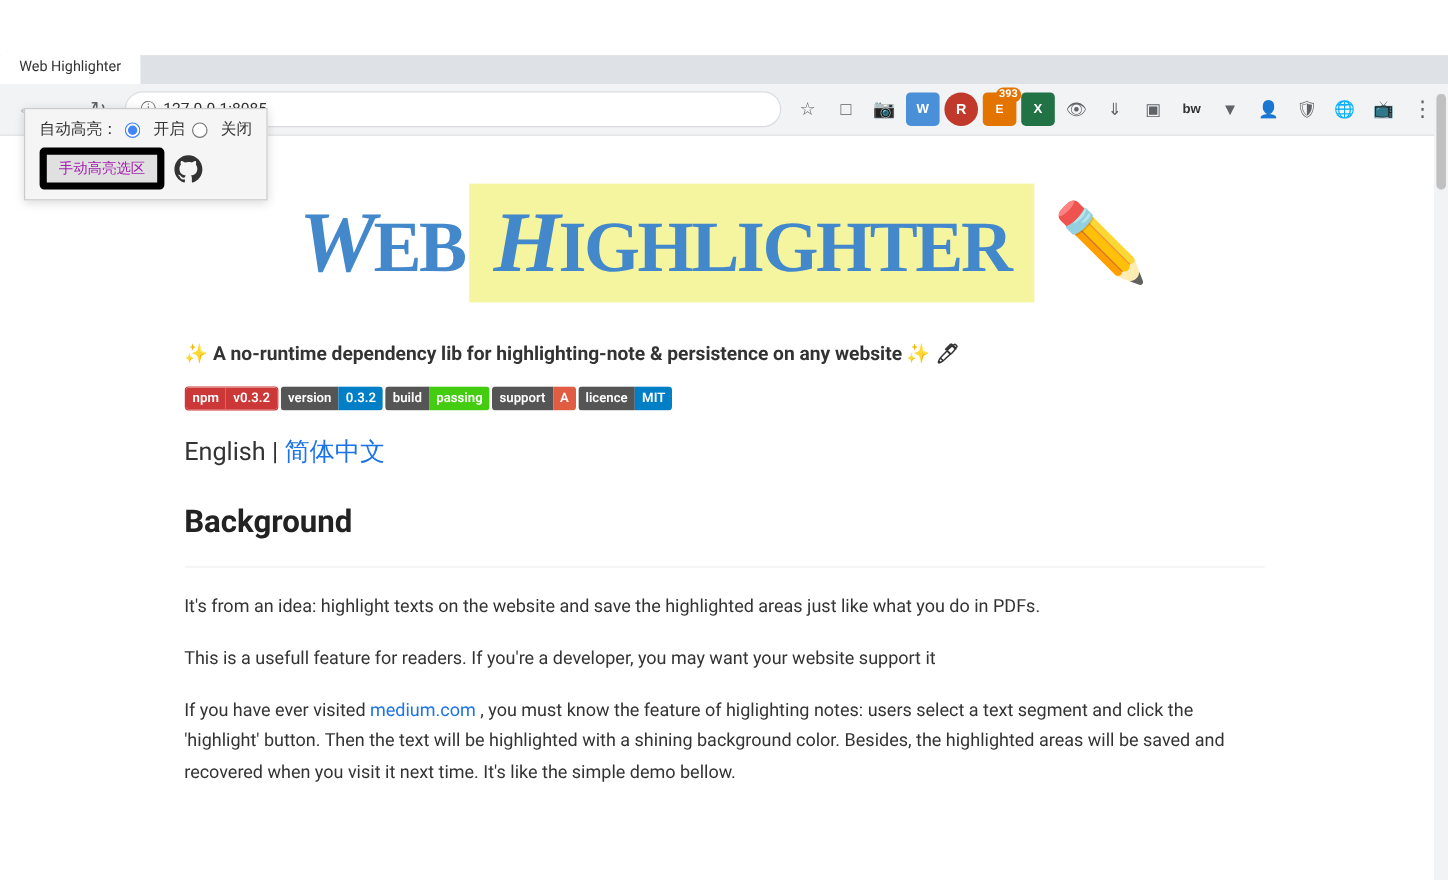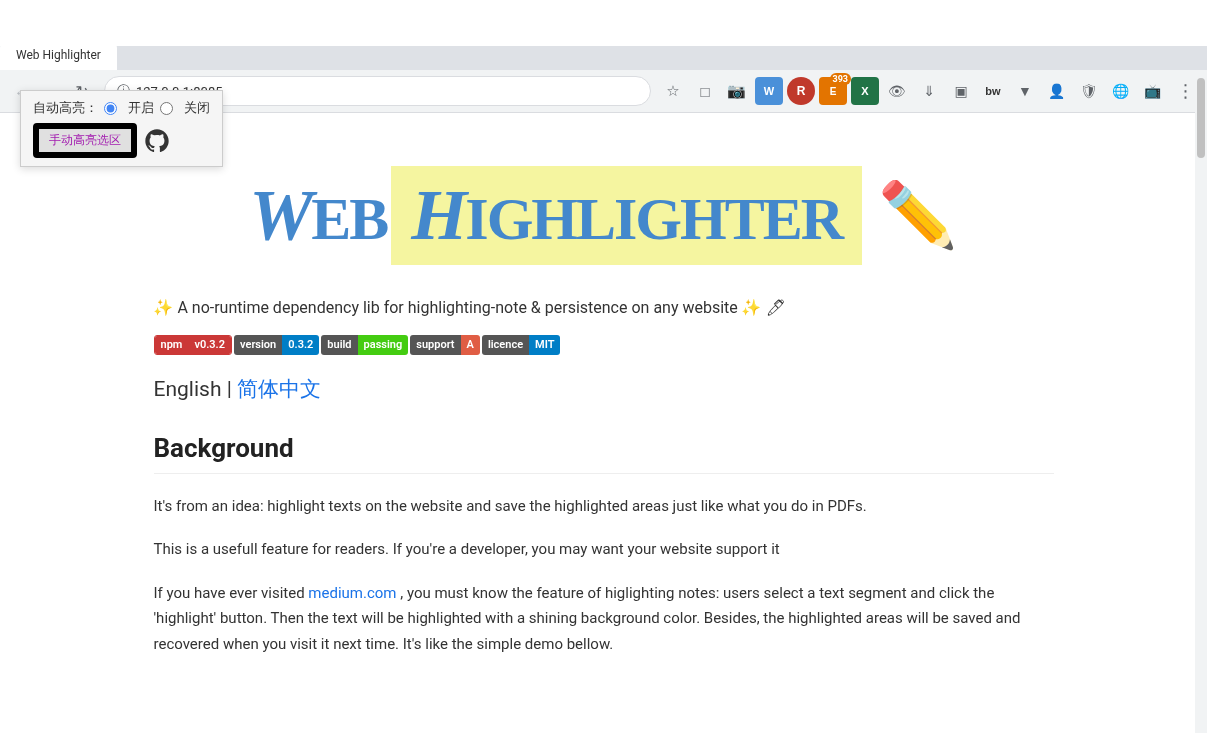--- a/index.html
+++ b/index.html
@@ -144,21 +144,21 @@
       width: 8px;
       margin: 0 2px;
       height: 80px;
       background: #c0c0c0;
       border-radius: 4px;
     }
 
     
     .page-container {
       max-width: 980px;
-      margin: 13px auto;
+      margin: 0 auto;
       padding: 20px 40px 40px 40px;
       position: relative;
     }
 
     
     .ext-overlay {
       position: fixed;
       top: 90px;
       left: 20px;
       background: #f5f5f5;
@@ -251,20 +251,21 @@
       font-size: 64px;
       margin-left: 16px;
     }
 
     
     .description {
       font-size: 16px;
       color: #333;
       margin-bottom: 14px;
       line-height: 1.6;
+      font-weight: bold;
     }
 
     
     .badges {
       display: flex;
       align-items: center;
       gap: 2px;
       margin-bottom: 20px;
       flex-wrap: wrap;
     }
@@ -324,21 +325,21 @@
       text-decoration: none;
     }
 
     
     .section-title {
       font-size: 26px;
       font-weight: 700;
       color: #222;
       margin-bottom: 20px;
       border-bottom: 1px solid #eee;
-      padding-bottom: 10px;
+      padding-bottom: 22px;
     }
 
     .content-text {
       font-size: 15px;
       line-height: 1.7;
       color: #333;
       margin-bottom: 18px;
     }
 
     .content-text a {

